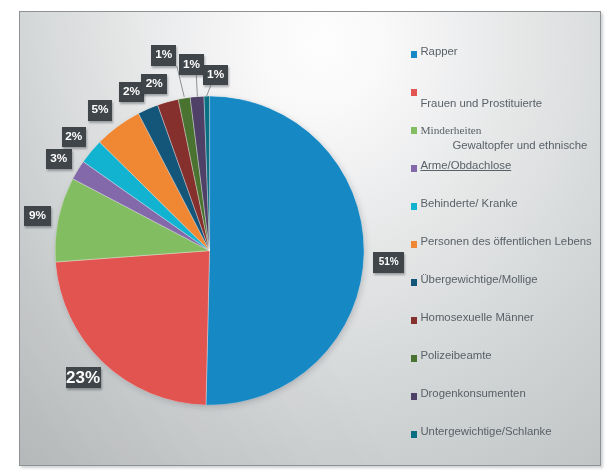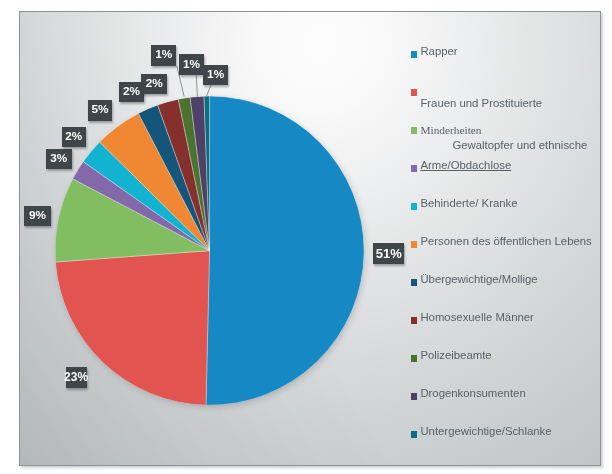--- a/index.html
+++ b/index.html
@@ -72,22 +72,22 @@
               <path d="M 209.55 250.65 L 178.29 99.24 A 154.6 154.6 0 0 1 190.17 97.27 Z" fill="#4a7331" stroke="#ffffff" stroke-width="0.35"></path>
               <path d="M 209.55 250.65 L 190.17 97.27 A 154.6 154.6 0 0 1 204.01 96.15 Z" fill="#4e4066" stroke="#ffffff" stroke-width="0.35"></path>
               <path d="M 209.55 250.65 L 204.01 96.15 A 154.6 154.6 0 0 1 209.55 96.05 Z" fill="#0b6f83" stroke="#ffffff" stroke-width="0.35"></path>
             </g>
             <g>
               <path d="M 176.8 66 L 184.2 96.8" fill="none" stroke="#8d9194" stroke-width="1"></path>
               <path d="M 196.3 75.3 L 197.4 96.5" fill="none" stroke="#8d9194" stroke-width="1"></path>
               <path d="M 210.8 85.3 L 206.6 96.2" fill="none" stroke="#8d9194" stroke-width="1"></path>
             </g>
           </svg>
-          <div class="lbl" style="left: 373.4px; top: 243px; width: 31px; height: 21px; font-size: 13px;">51%</div>
-          <div class="lbl" style="left: 65.8px; top: 367px; width: 21px; height: 21px; font-size: 12px;">23%</div>
+          <div class="lbl" style="left: 373.4px; top: 252px; width: 31px; height: 21px; font-size: 10px;">51%</div>
+          <div class="lbl" style="left: 65.8px; top: 367px; width: 35px; height: 21px; font-size: 17px;">23%</div>
           <div class="lbl" style="left: 24.4px; top: 205.8px; width: 26.6px; height: 20px; font-size: 11.8px;">9%</div>
           <div class="lbl" style="left: 45.9px; top: 148.7px; width: 26.2px; height: 20.3px; font-size: 11.8px;">3%</div>
           <div class="lbl" style="left: 61.9px; top: 126.8px; width: 24.1px; height: 19.9px; font-size: 11.8px;">2%</div>
           <div class="lbl" style="left: 87.9px; top: 99.7px; width: 24.5px; height: 21.6px; font-size: 11.8px;">5%</div>
           <div class="lbl" style="left: 119.4px; top: 81.7px; width: 24.5px; height: 20.3px; font-size: 11.8px;">2%</div>
           <div class="lbl" style="left: 141.7px; top: 74.6px; width: 25.6px; height: 19.8px; font-size: 11.8px;">2%</div>
           <div class="lbl" style="left: 151.3px; top: 44.9px; width: 25.4px; height: 21px; font-size: 11.8px;">1%</div>
           <div class="lbl" style="left: 179.5px; top: 54.4px; width: 24.5px; height: 20.9px; font-size: 11.8px;">1%</div>
           <div class="lbl" style="left: 203.1px; top: 64.7px; width: 25.5px; height: 20.6px; font-size: 11.8px;">1%</div>
         </div>

